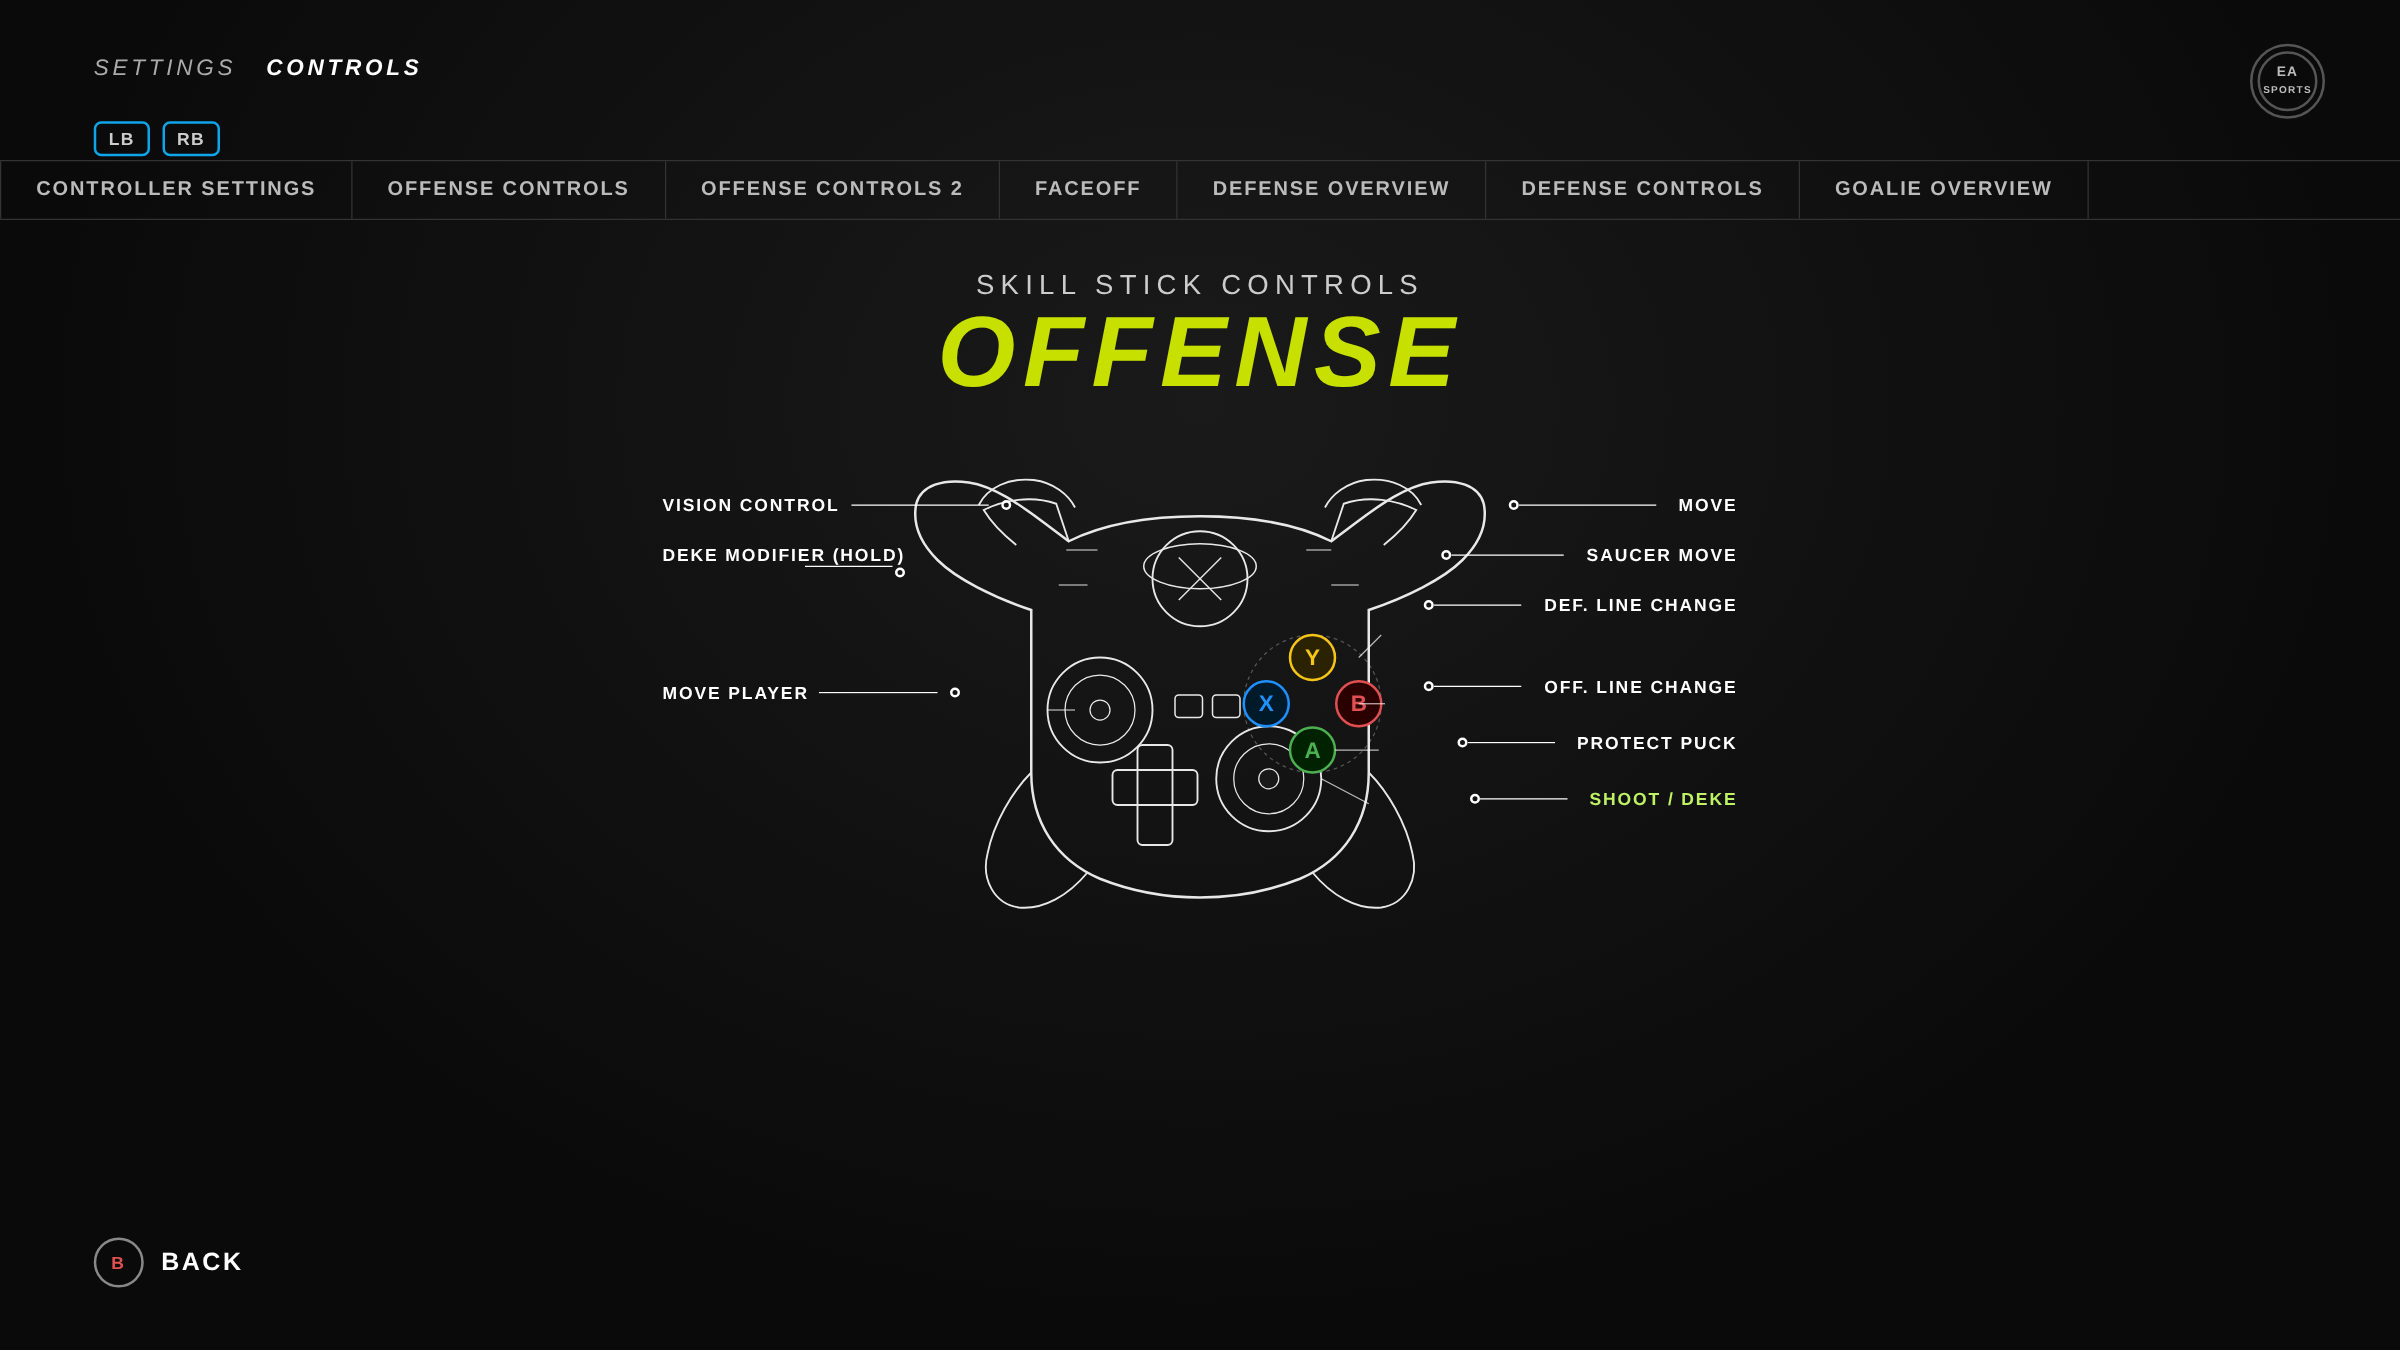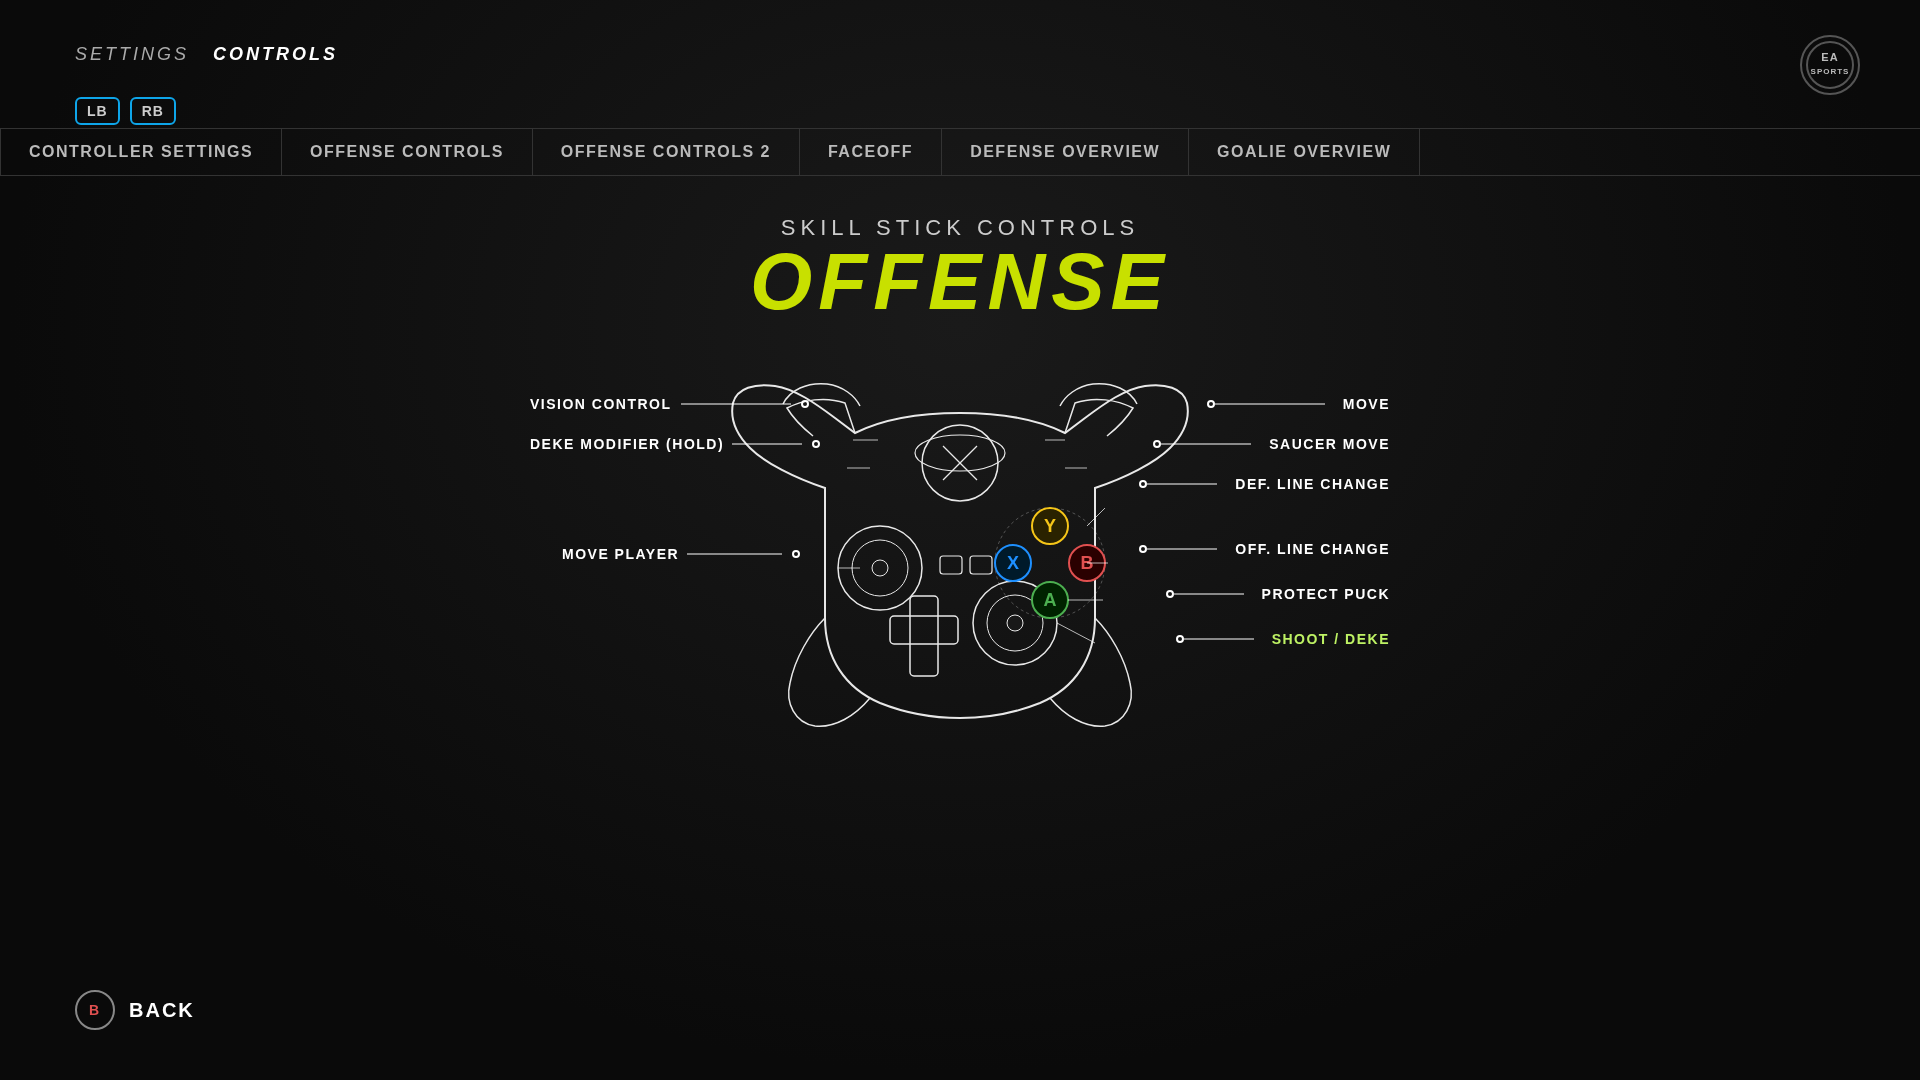--- a/index.html
+++ b/index.html
@@ -215,49 +215,50 @@
   <div class="bumper-btn">LB</div>
   <div class="bumper-btn">RB</div>
 </div>
 
 <div class="tabs">
   <div class="tab">CONTROLLER SETTINGS</div>
   <div class="tab">OFFENSE CONTROLS</div>
   <div class="tab">OFFENSE CONTROLS 2</div>
   <div class="tab">FACEOFF</div>
   <div class="tab">DEFENSE OVERVIEW</div>
+  <div class="tab">DEFENSE CONTROLS</div>
   <div class="tab">GOALIE OVERVIEW</div>
 </div>
 
 <div class="main-content">
   <div class="skill-stick-label">SKILL STICK CONTROLS</div>
   <div class="offense-label">OFFENSE</div>
 
   <div class="controller-area">
 
     <div style="position:absolute; top:48px; left:20px; display:flex; align-items:center; gap:0;">
       <span style="font-size:14px; font-weight:bold; letter-spacing:1.5px; color:#fff; white-space:nowrap;">VISION CONTROL</span>
       <div style="width:1px; height:1px; margin-left:8px;"></div>
       <svg width="120" height="2">
           <line x1="0" y1="1" x2="110" y2="1" stroke="white" stroke-width="1"></line>
         </svg>
       <div style="width:8px;height:8px;border-radius:50%;border:2px solid white;flex-shrink:0;"></div>
     </div>
 
-    <div style="position:absolute; top:88px; left:20px; display:flex; align-items:center; gap:0;">
+    <div style="position:absolute; top:88px; left:20px; display:flex; align-items:flex-end; gap:0;flex-direction:column;">
       <span style="font-size:14px; font-weight:bold; letter-spacing:1.5px; color:#fff; white-space:nowrap;">DEKE MODIFIER (HOLD)</span>
       <div style="margin-left:8px;"></div>
       <svg width="80" height="2">
           <line x1="0" y1="1" x2="70" y2="1" stroke="white" stroke-width="1"></line>
         </svg>
       <div style="width:8px;height:8px;border-radius:50%;border:2px solid white;flex-shrink:0;"></div>
     </div>
 
     <div style="position:absolute; top:198px; left:20px; display:flex; align-items:center; gap:0;">
-      <span style="font-size:14px; font-weight:bold; letter-spacing:1.5px; color:#fff; white-space:nowrap;margin-left:32px;">MOVE PLAYER</span>
+      <span style="font-size:14px; font-weight:bold; letter-spacing:1.5px; color:#fff; white-space:nowrap;">MOVE PLAYER</span>
       <div style="margin-left:8px;"></div>
       <svg width="105" height="2">
           <line x1="0" y1="1" x2="95" y2="1" stroke="white" stroke-width="1"></line>
         </svg>
       <div style="width:8px;height:8px;border-radius:50%;border:2px solid white;flex-shrink:0;"></div>
     </div>
 
     <div style="position:absolute; top:48px; right:20px; display:flex; align-items:center; gap:0;">
       <div style="width:8px;height:8px;border-radius:50%;border:2px solid white;flex-shrink:0;"></div>
       <svg width="120" height="2">

